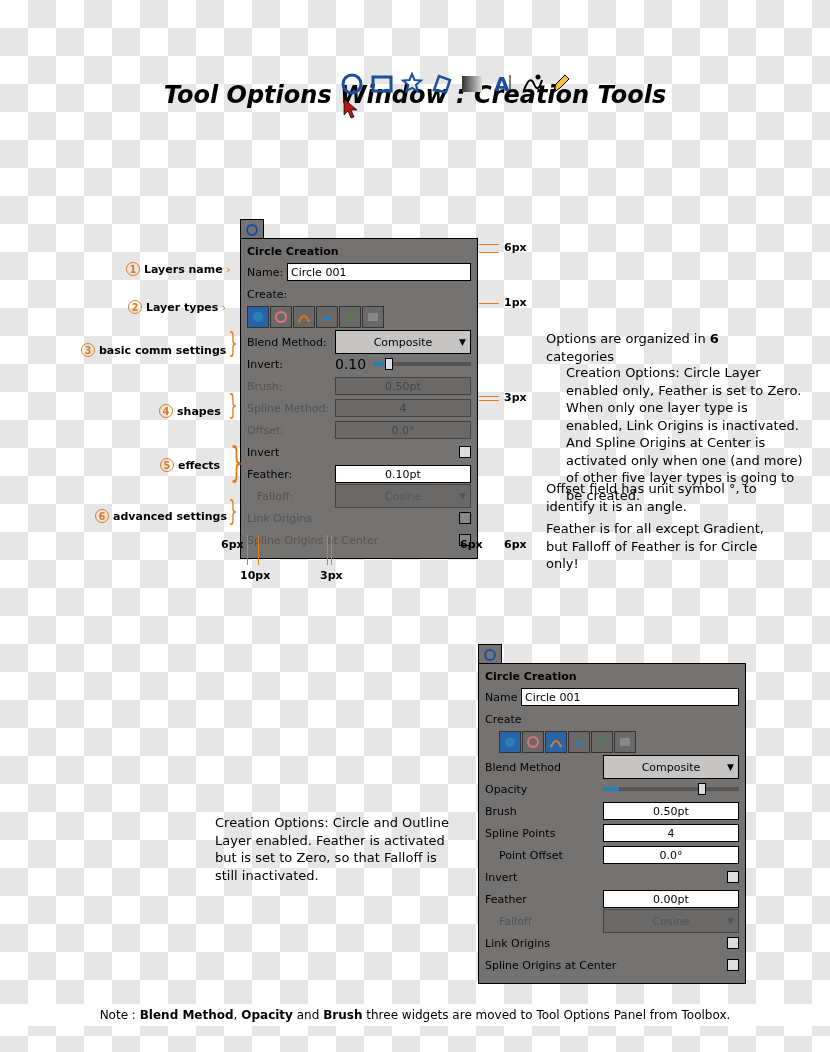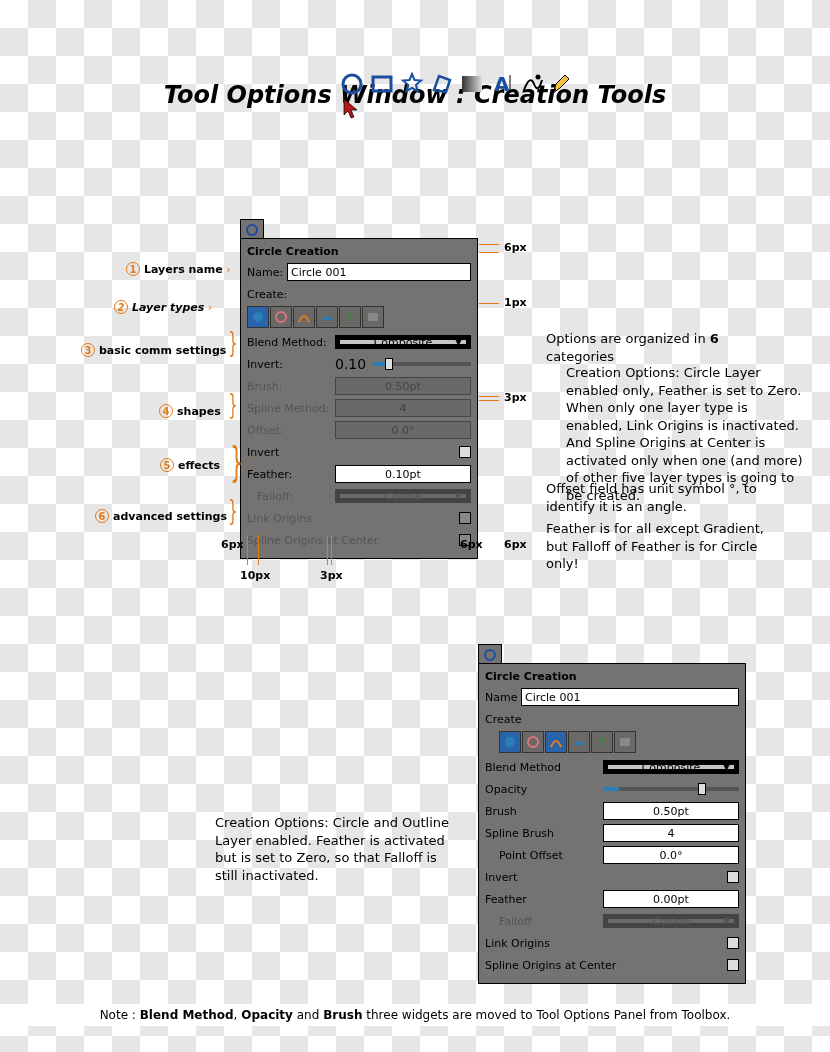--- a/index.html
+++ b/index.html
@@ -24,21 +24,21 @@
   .tab svg { width:14px; height:14px; }
   .panel { position:absolute; background:#757272; border:1px solid #000; padding:6px 6px 6px 6px; font-size:11px; color:#000; }
   .panel .hdr { font-weight:700; font-size:11px; margin-bottom:4px; }
   .row { display:flex; align-items:center; height:20px; margin-bottom:2px; }
   .row .lab { flex:0 0 auto; }
   .row .fld { flex:1; }
   .row.dim .lab, .row.dim .fld { color:#555; }
   input[type=text] { width:100%; height:18px; font-size:11px; border:1px solid #000; background:#fff; padding:0 3px; }
   .numbox { height:18px; border:1px solid #000; background:#fff; display:flex; align-items:center; justify-content:center; font-size:11px; }
   .numbox.dim { background:#6b6868; border-color:#444; color:#444; }
-  .select { height:14px; border:5px solid #000000; background:#c7c4c4; display:flex; align-items:center; justify-content:center; position:relative; font-size:11px; }
+  .select { height:24px; border:1px solid #000000; background:#c7c4c4; display:flex; align-items:center; justify-content:center; position:relative; font-size:11px; }
   .select.dim { background:#6b6868; border-color:#444; color:#555; }
   .select::after { content:"▼"; position:absolute; right:4px; font-size:9px; }
   .chk { width:12px; height:12px; border:1px solid #000; background:#ddd; margin-left:auto; }
   .slider { height:18px; display:flex; align-items:center; gap:4px; }
   .slider .val { width:34px; font-size:14px; }
   .slider .track { flex:1; height:4px; background:#555; position:relative; }
   .slider .track::before { content:""; position:absolute; left:0; top:0; bottom:0; width:12%; background:#2a7fb8; }
   .slider .thumb { position:absolute; left:12%; top:-4px; width:8px; height:12px; background:#ddd; border:1px solid #000; }
   .iconrow { display:flex; gap:1px; margin:2px 0 4px 0; }
   .ib { width:22px; height:22px; border:1px solid #333; background:#6b6868; display:flex; align-items:center; justify-content:center; }
@@ -207,21 +207,21 @@
     <span class="lab">Link Origins</span>
     <span class="chk" style="background:#888"></span>
   </div>
   <div class="row dim">
     <span class="lab">Spline Origins at Center</span>
     <span class="chk" style="background:#888"></span>
   </div>
 </div>
 
 <div class="ann" style="top:262px; left:126px;"><span class="num">1</span><span class="txt">Layers name</span><span style="color:#e07b1c"> ›</span></div>
-<div class="ann" style="top:300px; left:114px;font-style:italic;"><span class="num">2</span><span class="txt">Layer types</span><span style="color:#e07b1c"> ›</span></div>
+<div class="ann" style="top:300px; left:128px;"><span class="num">2</span><span class="txt">Layer types</span><span style="color:#e07b1c"> ›</span></div>
 <div class="ann" style="top:343px; left:81px;"><span class="num">3</span><span class="txt">basic comm settings</span></div>
 <div class="brace" style="top:330px; left:224px;">}</div>
 <div class="ann" style="top:404px; left:159px;"><span class="num">4</span><span class="txt">shapes</span></div>
 <div class="brace" style="top:392px; left:224px;">}</div>
 <div class="ann" style="top:458px; left:160px;"><span class="num">5</span><span class="txt">effects</span></div>
 <div class="brace" style="top:442px; left:224px; font-size:40px;">}</div>
 <div class="ann" style="top:509px; left:95px;"><span class="num">6</span><span class="txt">advanced settings</span></div>
 <div class="brace" style="top:498px; left:224px;">}</div>
 
 <div class="dim-line" style="top:244px; left:479px; width:20px; height:1px;"></div>
@@ -309,21 +309,21 @@
         </div>
       </span>
   </div>
   <div class="row">
     <span class="lab" style="width:118px">Brush</span>
     <span class="fld">
         <div class="numbox">0.50pt</div>
       </span>
   </div>
   <div class="row">
-    <span class="lab" style="width:118px">Spline Brush</span>
+    <span class="lab" style="width:118px">Spline Points</span>
     <span class="fld">
         <div class="numbox">4</div>
       </span>
   </div>
   <div class="row">
     <span class="lab" style="width:118px;padding-left:14px">Point Offset</span>
     <span class="fld">
         <div class="numbox">0.0°</div>
       </span>
   </div>

